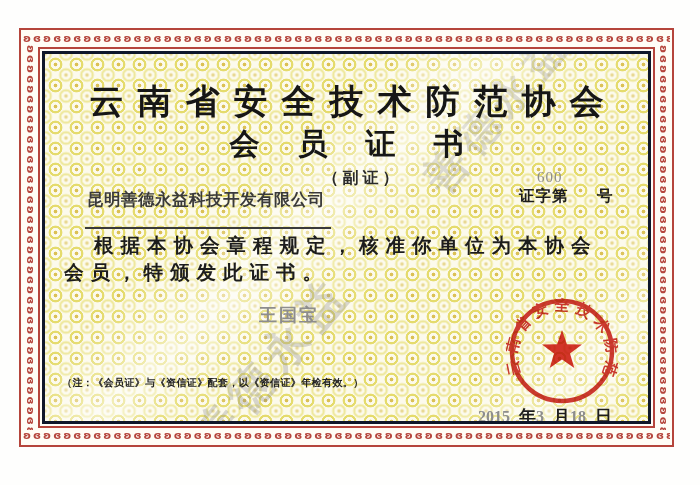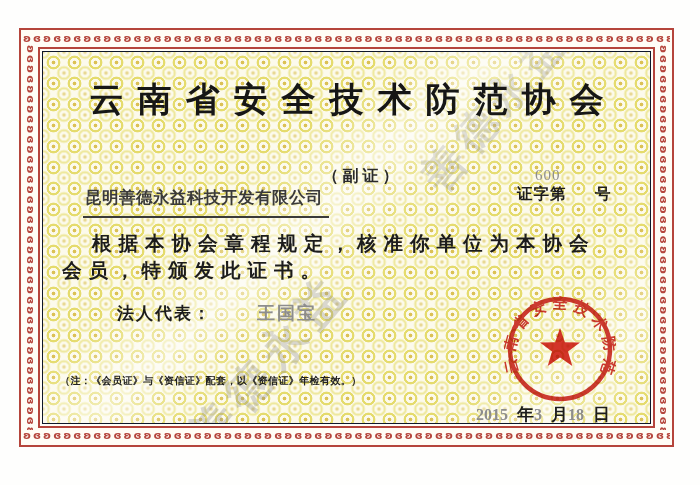--- a/index.html
+++ b/index.html
@@ -16,21 +16,21 @@
     border:2px solid #b5453c;box-sizing:border-box;background:#fffdf6;
   }
   .orn{position:absolute;color:#b5453c;font-family:"DejaVu Sans",sans-serif;
        font-size:11px;font-weight:bold;overflow:hidden;white-space:nowrap;}
   .orn-top{top:2px;left:2px;right:2px;height:14px;line-height:14px;letter-spacing:2px;text-align:center;}
   .orn-bottom{bottom:2px;left:2px;right:2px;height:14px;line-height:14px;letter-spacing:2px;text-align:center;}
   .orn-left{left:2px;top:15px;bottom:15px;width:14px;writing-mode:vertical-rl;line-height:14px;letter-spacing:2px;}
   .orn-right{right:2px;top:15px;bottom:15px;width:14px;writing-mode:vertical-rl;line-height:14px;letter-spacing:2px;}
 
   .frame-mid{position:absolute;inset:17px;border:2px solid #b5453c;}
-  .frame-inner{position:absolute;inset:2px;border:1px solid #0f172a;}
+  .frame-inner{position:absolute;inset:2px;border:3px solid #0f172a;}
 
   
   .content{
     position:absolute;inset:0;overflow:hidden;
     background-color:#fcfaec;
     background-image:
       radial-gradient(circle, rgba(224,214,86,0) 4.4px, rgba(224,214,86,.85) 5px, rgba(224,214,86,.85) 6.6px, rgba(224,214,86,0) 7.2px),
       radial-gradient(circle, rgba(213,183,58,.85) 1.5px, rgba(213,183,58,0) 2.2px),
       radial-gradient(circle, rgba(229,220,104,0) 4.4px, rgba(229,220,104,.6) 5px, rgba(229,220,104,.6) 6.6px, rgba(229,220,104,0) 7.2px),
       radial-gradient(circle, rgba(213,183,58,.5) 1.5px, rgba(213,183,58,0) 2.2px);
@@ -54,21 +54,21 @@
 
   
   .txt{z-index:3;}
   .title{left:0;right:0;top:25px;text-align:center;font-size:34px;font-weight:bold;
          letter-spacing:14px;padding-left:14px;color:#161616;}
   .subtitle{left:0;right:0;top:70px;text-align:center;font-size:30px;font-weight:bold;
             letter-spacing:38px;padding-left:38px;color:#161616;}
   .dup{left:0;right:0;top:114px;text-align:center;font-size:16px;font-weight:bold;
        letter-spacing:4px;color:#2a2a2a;padding-left:32px;}
   .company{left:40px;top:135px;font-size:16.5px;font-weight:bold;color:#3a3a3a;
-           border-bottom:2px solid #3a3a3a;padding:0 6px 7px 2px;letter-spacing:.5px;}
+           border-bottom:2px solid #3a3a3a;padding:0 6px 16px 2px;letter-spacing:.5px;}
   .certno-value{left:492px;top:115px;font-size:15px;letter-spacing:1px;}
   .certno-prefix{left:462px;top:132px;font-size:15.5px;font-weight:bold;letter-spacing:1px;margin-left:12px;}
   .certno-suffix{left:552px;top:132px;font-size:15.5px;font-weight:bold;}
   .body1{left:49px;top:178px;font-size:19.5px;font-weight:bold;letter-spacing:7px;white-space:nowrap;}
   .body2{left:19px;top:205px;font-size:19.5px;font-weight:bold;letter-spacing:7px;white-space:nowrap;}
   .rep-label{left:74px;top:250px;font-size:17px;font-weight:bold;letter-spacing:2px;}
   .rep-name{left:214px;top:249px;font-size:18px;font-weight:bold;letter-spacing:2px;}
   .note{left:17px;top:322px;font-size:10px;font-weight:bold;letter-spacing:.4px;white-space:nowrap;color:#222;}
   .date{left:433px;top:351px;font-size:17px;font-weight:bold;white-space:nowrap;text-align:right;}
   .date .num{color:#8d8d8d;font-weight:bold;font-size:16px;}
@@ -95,32 +95,32 @@
 
     <div class="frame-mid">
       <div class="frame-inner">
         <div class="content">
 
           <div class="wm wm1">善德永益</div>
           <div class="wm wm2">善德永益</div>
           <div class="glare"></div>
 
           <div class="abs txt title">云南省安全技术防范协会</div>
+          <div class="abs txt subtitle">会员证书</div>
           <div class="abs txt dup">（副证）</div>
 
           <div class="abs txt company">昆明善德永益科技开发有限公司</div>
 
           <div class="abs txt certno-value gray">600</div>
           <div class="abs txt certno-prefix black">证字第</div>
           <div class="abs txt certno-suffix black">号</div>
 
           <div class="abs txt body1 black">根据本协会章程规定，核准你单位为本协会</div>
           <div class="abs txt body2 black">会员，特颁发此证书。</div>
 
-          <div class="abs txt rep-label black">法人代表：</div>
           <div class="abs txt rep-name gray">王国宝</div>
 
           <div class="abs txt note">（注：《会员证》与《资信证》配套，以《资信证》年检有效。）</div>
 
           <div class="abs txt date">
             <span class="num">2015</span><span class="unit sp">年</span><span class="num">3</span><span class="unit sp">月</span><span class="num">18</span><span class="unit sp">日</span>
           </div>
 
           <svg class="seal" viewBox="0 0 112 112" xmlns="http://www.w3.org/2000/svg">
             <circle cx="56" cy="56" r="50"></circle>

